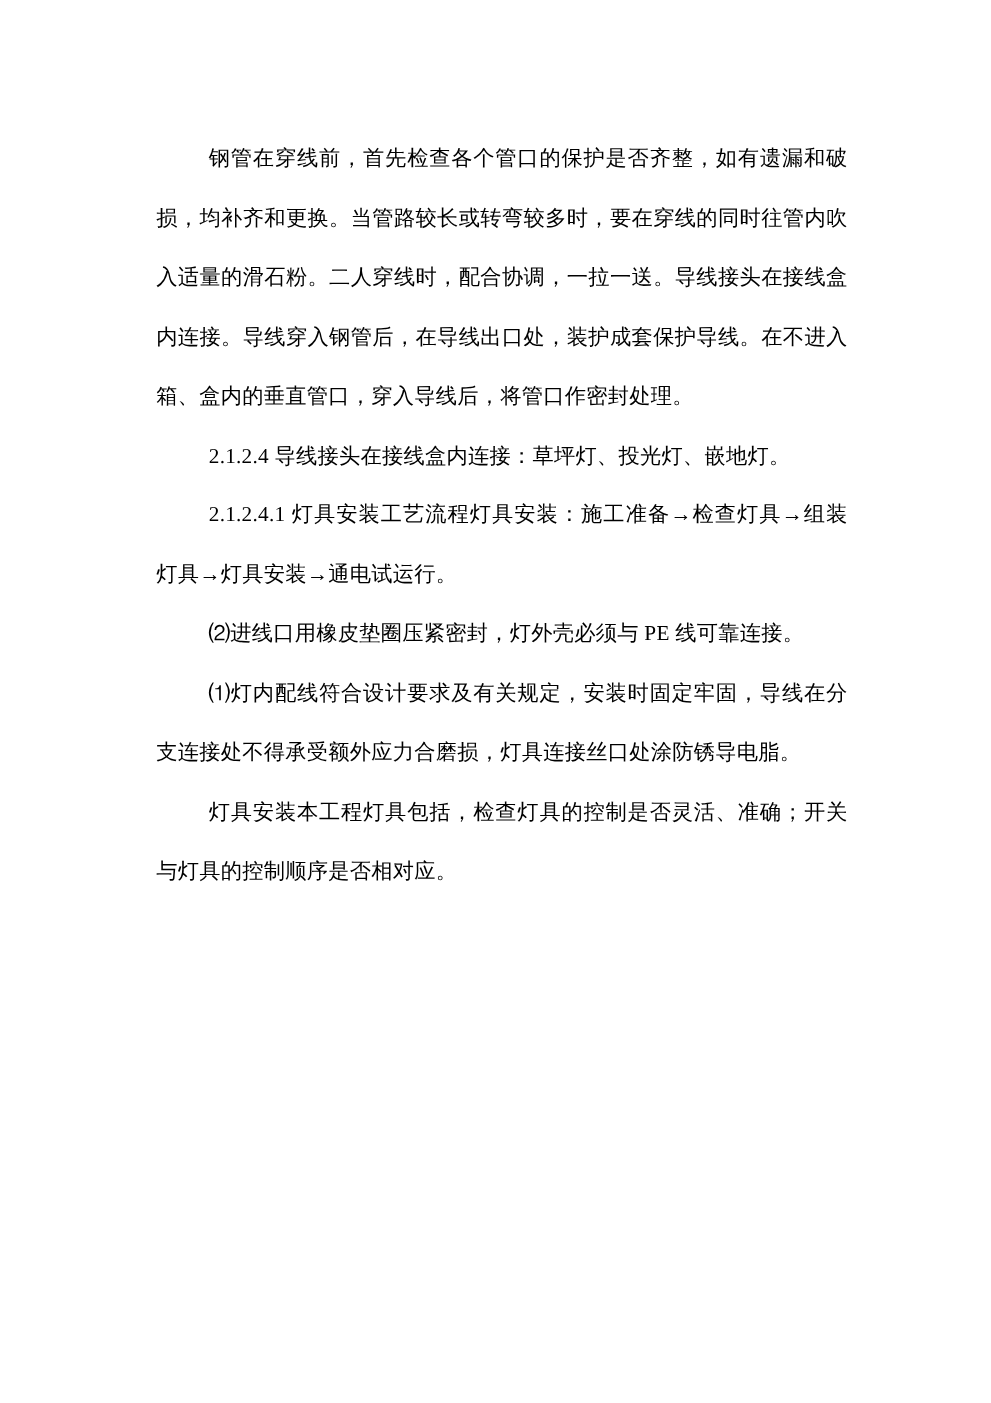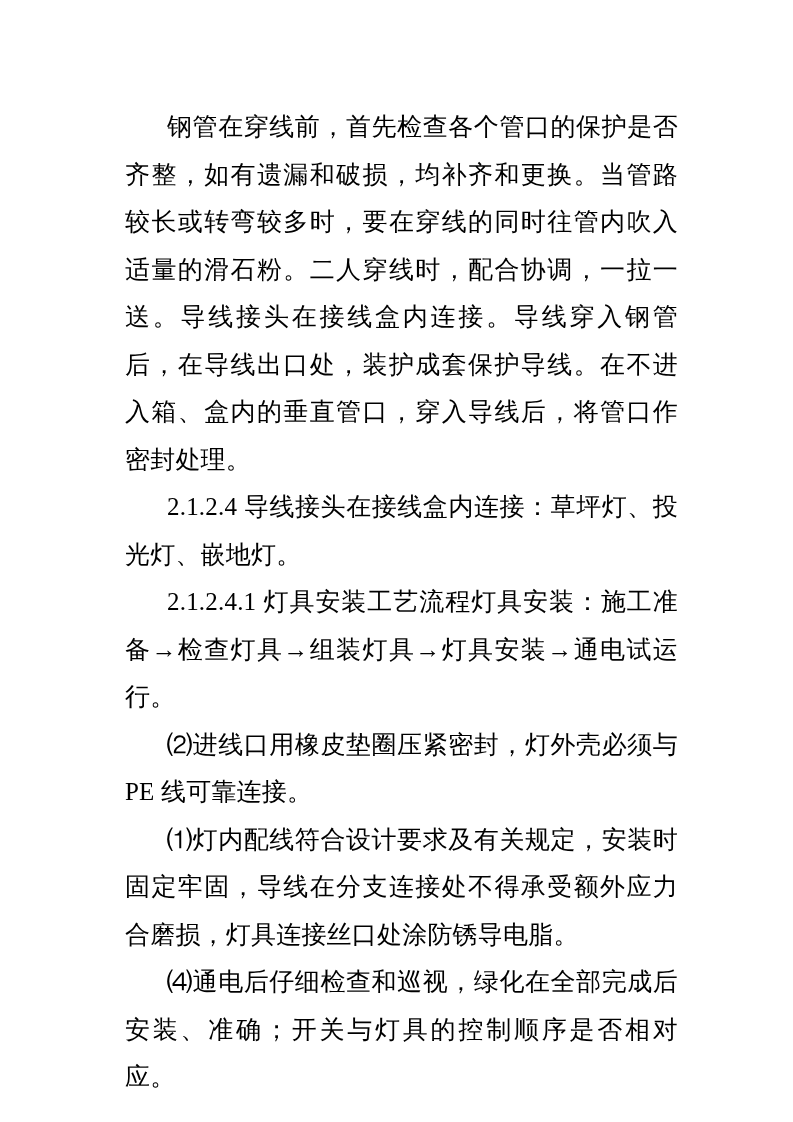--- a/index.html
+++ b/index.html
@@ -16,32 +16,32 @@
       color: #000000;
     }
     .page {
       position: absolute;
       left: 125px;
       top: 103px;
       width: 553px;
     }
     .para {
       margin: 0;
-      font-size: 25px;
+      font-size: 17px;
       line-height: 47.5px;
       text-align: justify;
       text-align-last: left;
       text-indent: 42px;
       letter-spacing: 0.2px;
       word-break: break-all;
     }
   </style>
 </head>
 <body>
 
 <div class="page">
   <p class="para">钢管在穿线前，首先检查各个管口的保护是否齐整，如有遗漏和破损，均补齐和更换。当管路较长或转弯较多时，要在穿线的同时往管内吹入适量的滑石粉。二人穿线时，配合协调，一拉一送。导线接头在接线盒内连接。导线穿入钢管后，在导线出口处，装护成套保护导线。在不进入箱、盒内的垂直管口，穿入导线后，将管口作密封处理。</p>
   <p class="para">2.1.2.4 导线接头在接线盒内连接：草坪灯、投光灯、嵌地灯。</p>
   <p class="para">2.1.2.4.1 灯具安装工艺流程灯具安装：施工准备→检查灯具→组装灯具→灯具安装→通电试运行。</p>
   <p class="para">⑵进线口用橡皮垫圈压紧密封，灯外壳必须与 PE 线可靠连接。</p>
   <p class="para">⑴灯内配线符合设计要求及有关规定，安装时固定牢固，导线在分支连接处不得承受额外应力合磨损，灯具连接丝口处涂防锈导电脂。</p>
-  <p class="para">⑷通电后仔细检查和巡视，绿化在全部完成后安装、准确；开关与灯具的控制顺序是否相对应。</p>
+  <p class="para">灯具安装本工程灯具包括，检查灯具的控制是否灵活、准确；开关与灯具的控制顺序是否相对应。</p>
 </div>
 
 </body></html>

